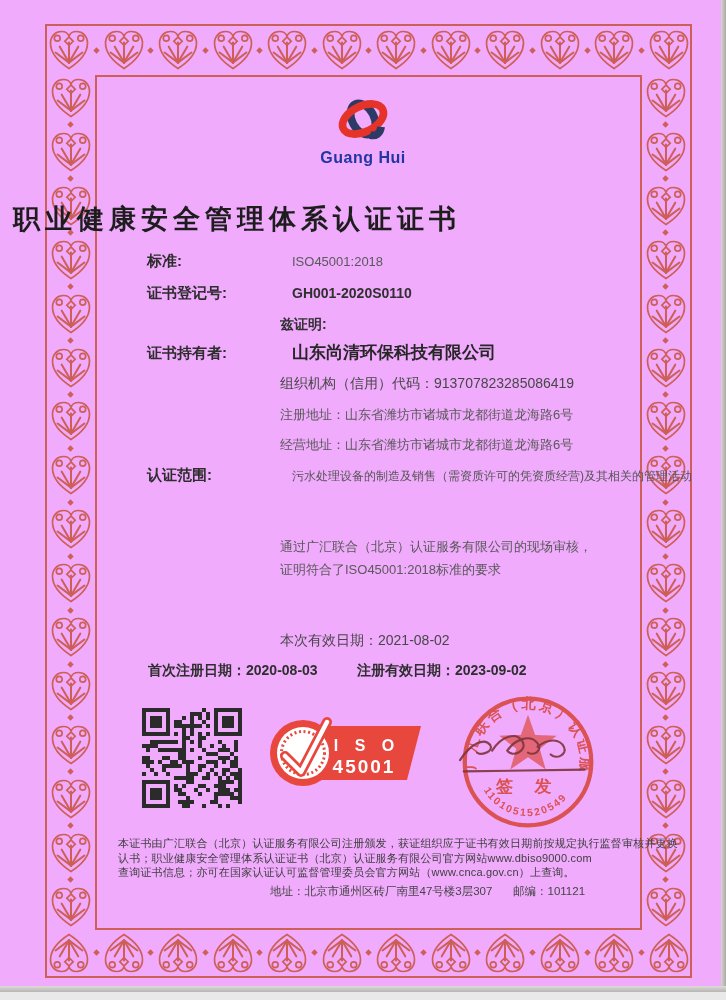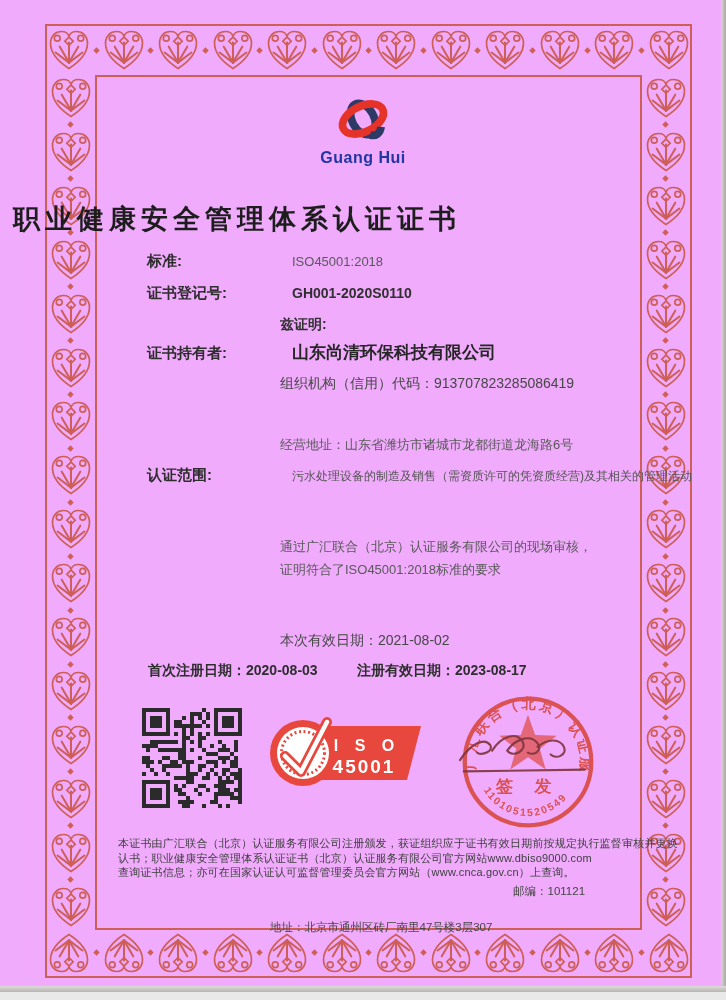--- a/index.html
+++ b/index.html
@@ -53,21 +53,21 @@
   .regdate2{position:absolute;left:357px;top:662px;font-size:14px;font-weight:700;color:#2e2e2e;white-space:nowrap;}
 
   
   .qr{position:absolute;left:142px;top:708px;width:100px;height:100px;}
   .badge{position:absolute;left:263px;top:716px;width:160px;height:80px;}
   .seal{position:absolute;left:443px;top:677px;width:170px;height:170px;opacity:.87;}
 
   
   .footer{position:absolute;left:118px;top:836px;width:530px;font-size:11px;
           color:#3e3e3e;line-height:14.6px;letter-spacing:.2px;white-space:nowrap;}
-  .addr{position:absolute;left:270px;top:920px;font-size:11.5px;color:#454545;white-space:nowrap;}
+  .addr{position:absolute;left:270px;top:884px;font-size:11.5px;color:#454545;white-space:nowrap;}
   .post{position:absolute;left:513px;top:884px;font-size:11.5px;color:#454545;white-space:nowrap;}
 </style>
 </head>
 <body>
 
 <div class="page">
 
   <div class="frame-outer"></div>
   <div class="band band-top" id="band-top">
       <svg class="motif" viewBox="0 0 50 50">
@@ -983,38 +983,41 @@
   <div class="row r-certify indent">
     <span class="val bold">兹证明:</span>
   </div>
   <div class="row r-holder">
     <span class="lbl">证书持有者:</span>
     <span class="val big">山东尚清环保科技有限公司</span>
   </div>
   <div class="row r-orgcode indent">
     <span class="val">组织机构（信用）代码：913707823285086419</span>
   </div>
+  <div class="row r-regaddr indent">
+    <span class="val light">注册地址：山东省潍坊市诸城市龙都街道龙海路6号</span>
+  </div>
   <div class="row r-bizaddr indent">
     <span class="val light">经营地址：山东省潍坊市诸城市龙都街道龙海路6号</span>
   </div>
   <div class="row r-scope">
     <span class="lbl">认证范围:</span>
     <span class="val tiny">污水处理设备的制造及销售（需资质许可的凭资质经营)及其相关的管理活动</span>
   </div>
   <div class="row r-audit1 indent">
     <span class="val light">通过广汇联合（北京）认证服务有限公司的现场审核，</span>
   </div>
   <div class="row r-audit2 indent">
     <span class="val light">证明符合了ISO45001:2018标准的要求</span>
   </div>
   <div class="row r-valid2 indent">
     <span class="val">本次有效日期：2021-08-02</span>
   </div>
   <div class="regdate1">首次注册日期：2020-08-03</div>
-  <div class="regdate2">注册有效日期：2023-08-17</div>
+  <div class="regdate2">注册有效日期：2023-09-02</div>
 
   <div class="qr" id="qr"><svg viewBox="0 0 100 100" width="100" height="100" fill="#2b2b2b">
         <rect x="0" y="0" width="4" height="4"></rect>
         <rect x="4" y="0" width="4" height="4"></rect>
         <rect x="8" y="0" width="4" height="4"></rect>
         <rect x="12" y="0" width="4" height="4"></rect>
         <rect x="16" y="0" width="4" height="4"></rect>
         <rect x="20" y="0" width="4" height="4"></rect>
         <rect x="24" y="0" width="4" height="4"></rect>
         <rect x="60" y="0" width="4" height="4"></rect>

